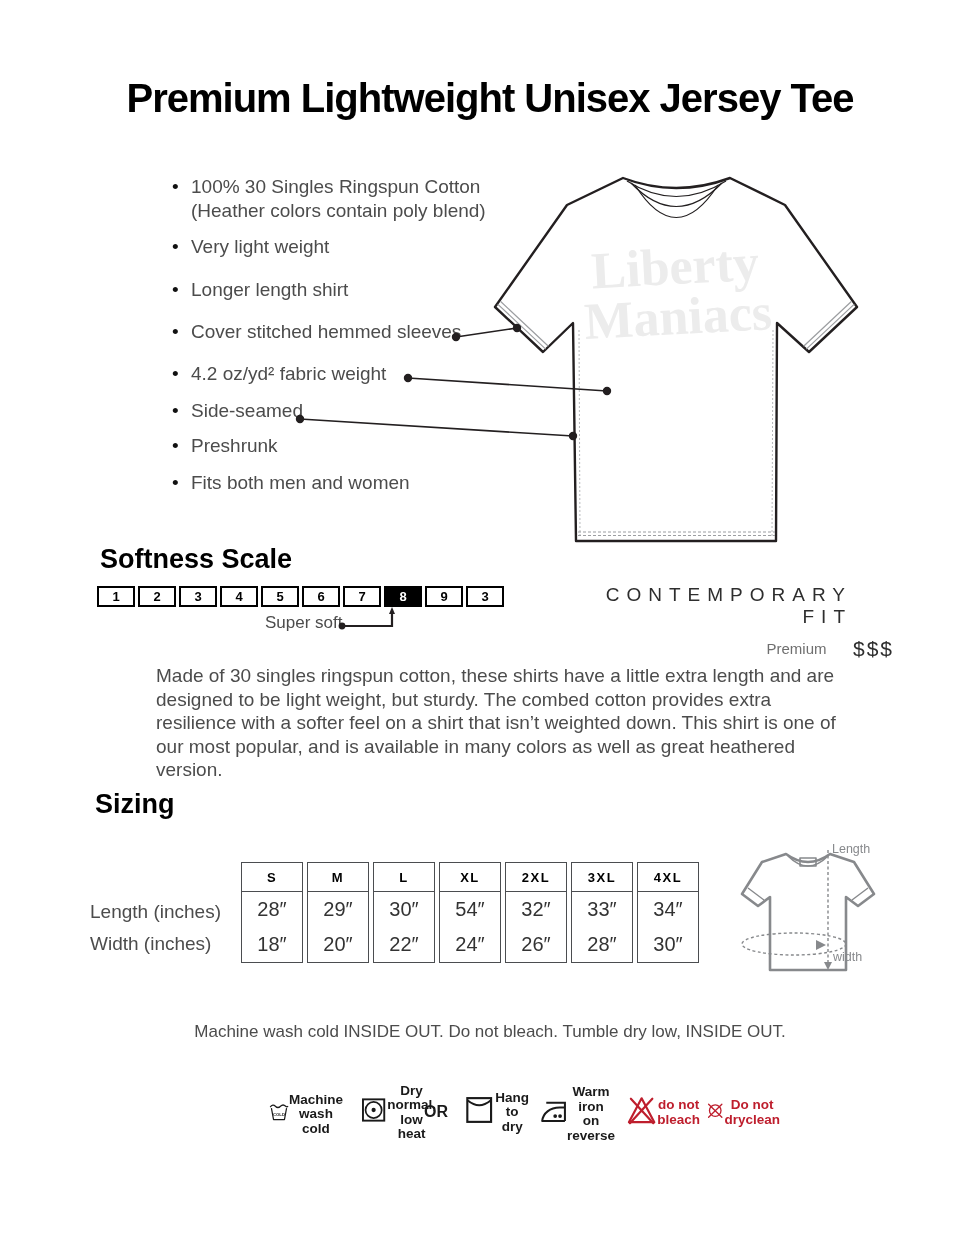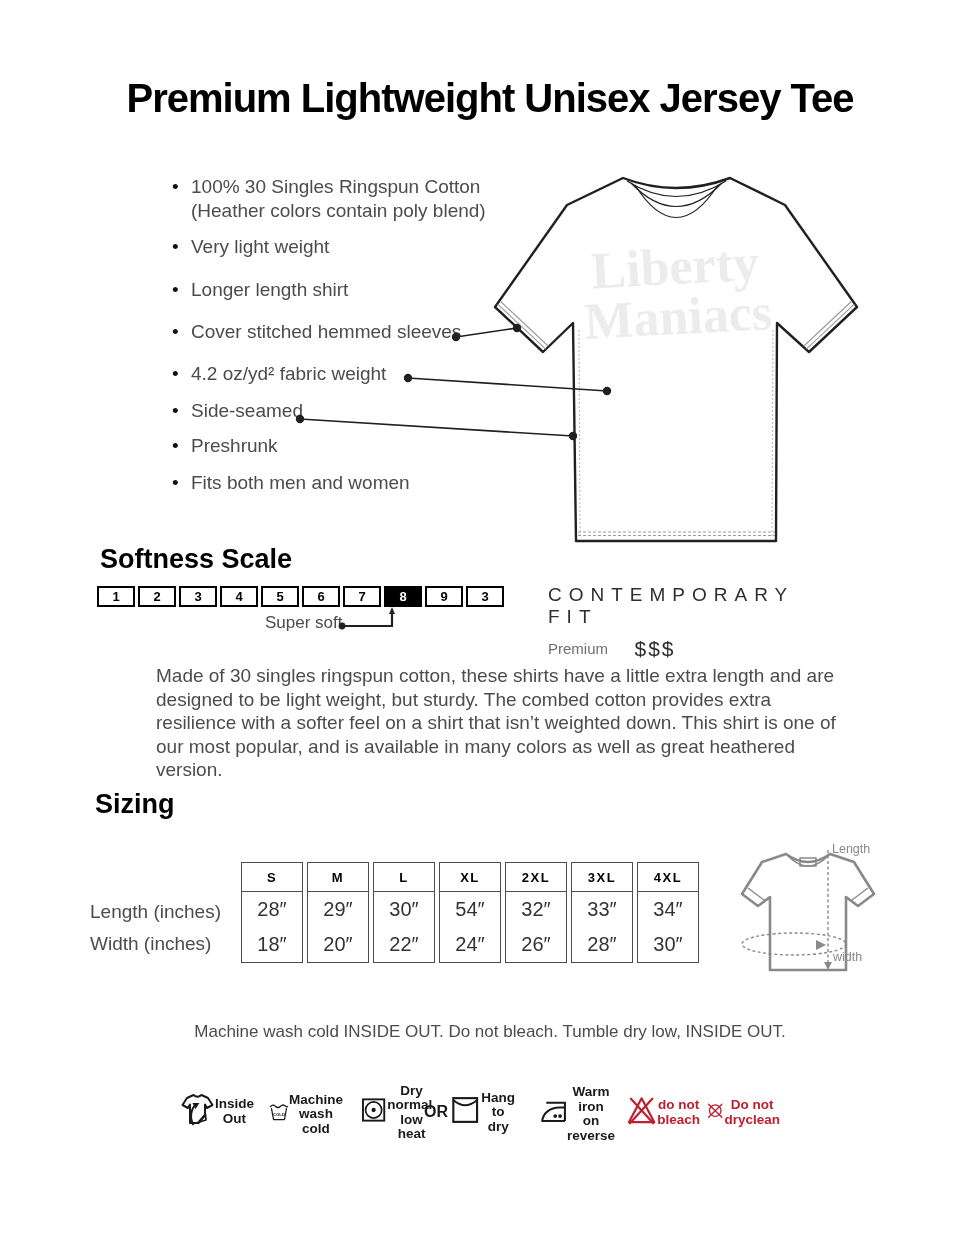--- a/index.html
+++ b/index.html
@@ -32,21 +32,21 @@
              letter-spacing:0;color:#000;}
   .scale{position:absolute;left:97px;top:586px;display:flex;gap:3px;}
   .sbox{width:34px;height:17px;border:2.5px solid #000;background:#fff;
         display:flex;align-items:center;justify-content:center;
         font-size:13px;font-weight:700;color:#000;}
   .sbox.active{background:#000;color:#fff;}
   .soft-note{position:absolute;left:265px;top:613px;font-size:17px;color:#4c4c4c;}
   .soft-arrow{position:absolute;left:334px;top:602px;}
 
   
-  .fit{position:absolute;left:548px;top:584px;width:306px;}
+  .fit{position:absolute;left:588px;top:584px;width:306px;text-align:right;}
   .fit-label{font-size:19px;letter-spacing:7px;color:#2e2e2e;padding-right:42px;}
   .fit-line2{margin-top:9px;}
   .fit-tier{font-size:15px;color:#6f6f6f;vertical-align:2px;}
   .fit-price{font-size:21px;color:#2e2e2e;margin-left:22px;letter-spacing:2px;}
 
   
   .desc{position:absolute;left:156px;top:664px;width:682px;font-size:19px;
         line-height:23.5px;color:#4c4c4c;}
 
   
@@ -66,21 +66,21 @@
              font-size:17px;color:#4c4c4c;}
   .care-group{position:absolute;display:flex;flex-direction:row;align-items:center;}
   .care-label{margin-top:5px;font-size:13.5px;font-weight:700;line-height:14.5px;
               text-align:center;color:#1a1a1a;white-space:pre-line;}
   .care-label.red{color:#be1e2d;}
   .or-label{position:absolute;left:420px;top:1103px;width:32px;text-align:center;
             font-size:16px;font-weight:700;color:#1a1a1a;}
   .g1{left:180px;top:1076px;width:74px;}
   .g2{left:269px;top:1082px;width:74px;}
   .g3{left:360px;top:1078px;width:76px;}
-  .g4{left:450px;top:1078px;width:66px;}
+  .g4{left:464px;top:1078px;width:66px;}
   .g5{left:541px;top:1080px;width:74px;}
   .g6{left:626px;top:1078px;width:74px;}
   .g7{left:706px;top:1078px;width:74px;}
 </style>
 </head>
 <body>
 
 <div class="page">
 
   <div class="title">Premium Lightweight Unisex Jersey Tee</div>
@@ -212,29 +212,20 @@
       <ellipse cx="68" cy="104" rx="52" ry="11"></ellipse>
     </g>
     <path d="M98,122 L106,122 L102,130 Z" fill="#87898c"></path>
     <path d="M90,100 L90,110 L100,105 Z" fill="#87898c"></path>
     <text x="106" y="13" font-size="12.5" fill="#87898c">Length</text>
     <text x="107" y="121" font-size="12.5" fill="#87898c">width</text>
   </svg>
 
   <div class="care-text">Machine wash cold INSIDE OUT. Do not bleach. Tumble dry low, INSIDE OUT.</div>
 
-  <div class="care-group g1">
-    <svg width="70" height="66" viewBox="0 0 70 66">
-      <path d="M27,5 Q35,12 43,5 L56,11 L65,25 L54,31 L50,24 L50,46 L37,61 L20,61 L20,24 L16,31 L5,25 L14,11 Z" fill="none" stroke="#1a1a1a" stroke-width="4" stroke-linejoin="round"></path>
-      <path d="M51,43 L36,60 L52,55 Z" fill="none" stroke="#1a1a1a" stroke-width="3.4" stroke-linejoin="round"></path>
-      <path d="M27,65 C19,52 21,33 32,24" fill="none" stroke="#1a1a1a" stroke-width="4"></path>
-      <path d="M25,21 L39,21 L31,33 Z" fill="#1a1a1a"></path>
-    </svg>
-    <div class="care-label">Inside Out</div>
-  </div>
 
   <div class="care-group g2">
     <svg width="66" height="60" viewBox="0 0 66 60">
       <path d="M4,14 C9,6 16,6 21,11 C26,16 33,16 38,11 C43,6 50,6 55,11 C58,14 61,13 63,11" fill="none" stroke="#1a1a1a" stroke-width="4"></path>
       <path d="M8,17 L15,55 L51,55 L58,17" fill="none" stroke="#1a1a1a" stroke-width="4" stroke-linejoin="round"></path>
       <text x="33" y="43" text-anchor="middle" font-size="14" font-weight="700" fill="#1a1a1a">COLD</text>
     </svg>
     <div class="care-label">Machine
 wash cold</div>
   </div>

